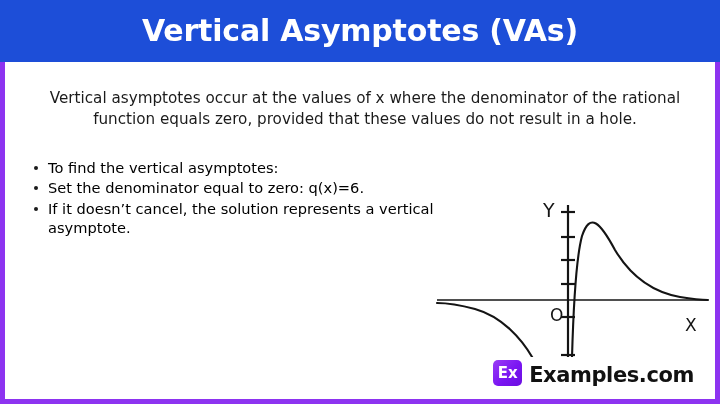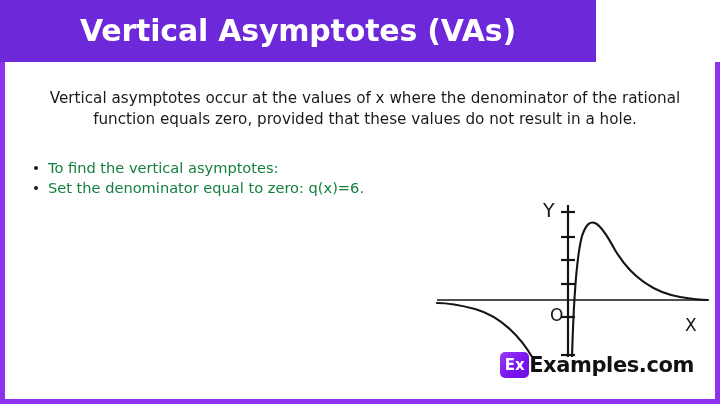--- a/index.html
+++ b/index.html
@@ -17,23 +17,23 @@
     overflow: hidden;
     background: #ffffff;
     box-sizing: border-box;
   }
 
   
   #header {
     position: absolute;
     left: 0;
     top: 0;
-    width: 596px;
+    width: 720px;
     height: 62px;
-    background: #6d28d9;
+    background: #1d4ed8;
     display: flex;
     align-items: center;
     justify-content: center;
   }
   #header-title {
     color: #ffffff;
     font-size: 30px;
     font-weight: 700;
     letter-spacing: -0.2px;
     line-height: 1;
@@ -70,21 +70,21 @@
 
   
   #bullets {
     position: absolute;
     left: 26px;
     top: 96px;
     width: 404px;
     margin: 0;
     padding: 0;
     list-style: none;
-    color: #15803d;
+    color: #000000;
     font-size: 14.6px;
     line-height: 1.33;
     font-family: "DejaVu Sans", sans-serif;
   }
   #bullets li {
     position: relative;
     padding-left: 17px;
     margin-bottom: 1px;
   }
   #bullets li::before {
@@ -105,23 +105,24 @@
     top: 70px;
     width: 285px;
     height: 225px;
   }
   #graph svg { display: block; }
 
   
   #logo {
     position: absolute;
     right: 21px;
-    bottom: 21px;
+    bottom: 13px;
     display: flex;
-    align-items: center;
+    align-items: flex-end;
+    gap: 7px;
   }
   #logo-mark {
     width: 29px;
     height: 26px;
     border-radius: 5px;
     background: linear-gradient(135deg, #9a3df5 0%, #7a15f2 55%, #6b0fe0 100%);
     color: #ffffff;
     font-size: 15px;
     font-weight: 700;
     display: flex;
@@ -148,20 +149,21 @@
     <div id="header-title">Vertical Asymptotes (VAs)</div>
   </div>
 
   <div id="body-frame">
 
     <p id="intro">Vertical asymptotes occur at the values of x where the denominator of the rational function equals zero, provided that these values do not result in a hole.</p>
 
     <ul id="bullets">
       <li>To find the vertical asymptotes:</li>
       <li>Set the denominator equal to zero: q(x)=6.</li>
+      <li>If it doesn’t cancel, the solution represents a vertical asymptote.</li>
     </ul>
 
     <div id="graph">
       <svg width="285" height="225" viewBox="0 0 285 225" xmlns="http://www.w3.org/2000/svg">
 
         <line x1="7" y1="168" x2="278" y2="168" stroke="#141414" stroke-width="1.6"></line>
 
         <line x1="138" y1="73" x2="138" y2="275" stroke="#141414" stroke-width="2.2"></line>
 
         <line x1="131" y1="80" x2="145" y2="80" stroke="#141414" stroke-width="2.2"></line>

